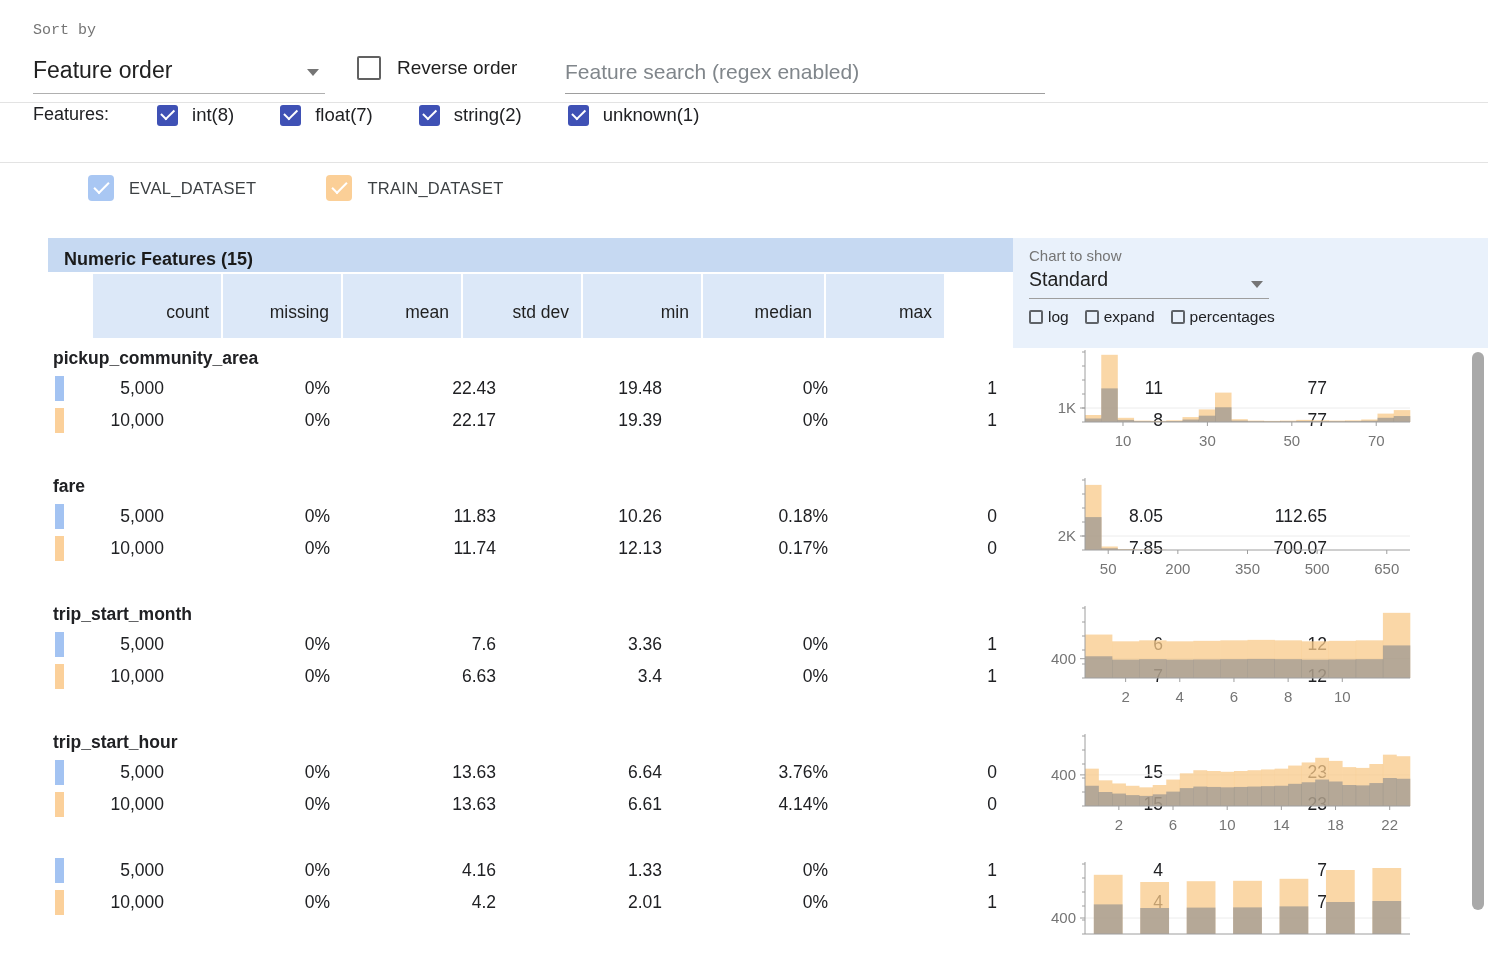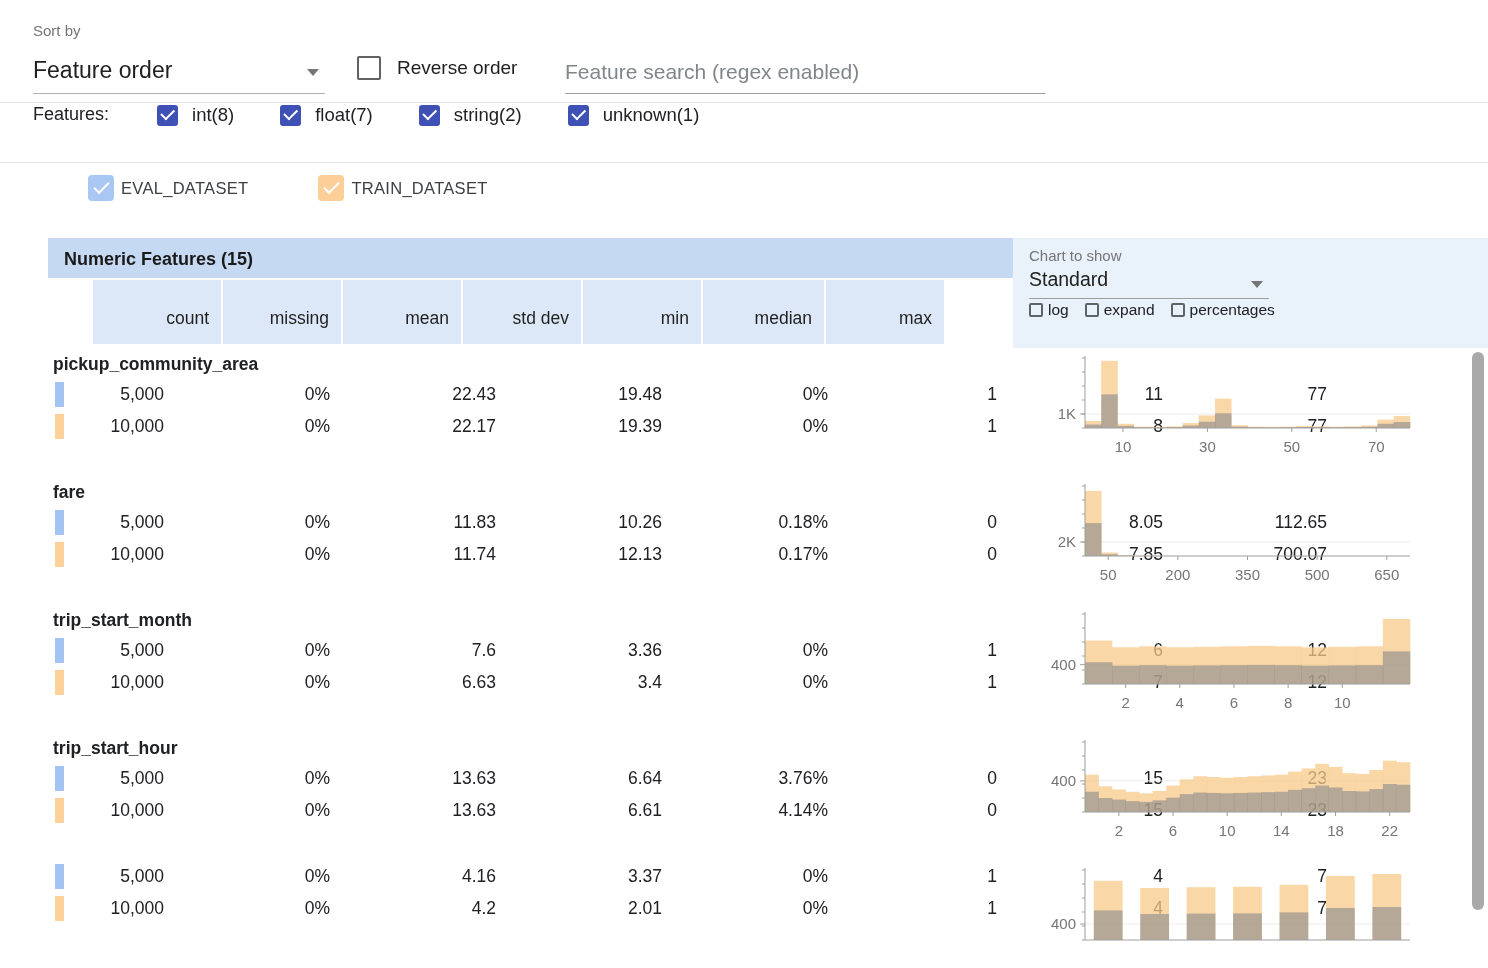--- a/index.html
+++ b/index.html
@@ -2,21 +2,21 @@
 <html><head>
 <meta charset="utf-8">
 <style>
   * { margin:0; padding:0; box-sizing:border-box; }
   html,body { background:#fff; }
   body { font-family:"Liberation Sans","DejaVu Sans",sans-serif; color:#202124; }
   .app { position:relative; width:1488px; height:968px; overflow:hidden; background:#fff; }
 
   
   .toolbar { position:absolute; left:0; top:0; width:1488px; height:103px; border-bottom:1px solid #e3e3e3; }
-  .sort-label { position:absolute; left:33px; top:22px; font-size:15px; color:#757575; }
+  .sort-label { position:absolute; left:33px; top:22px; font-size:15px; color:#757575;font-family:Liberation Mono, monospace; }
   .select { position:relative; border-bottom:1px solid #b0b0b0; cursor:pointer; }
   .sort-select { position:absolute; left:33px; top:48px; width:292px; height:46px; font-size:23px; line-height:44px; color:#212121; }
   .dd-arrow { position:absolute; right:6px; top:50%; margin-top:-2px; width:0; height:0;
               border-left:6px solid transparent; border-right:6px solid transparent; border-top:7px solid #757575; }
   .reverse { position:absolute; left:357px; top:56px; display:flex; align-items:center; cursor:pointer; }
   .reverse .rev-label { margin-left:16px; font-size:19px; color:#212121; }
   .search-input { position:absolute; left:565px; top:50px; width:480px; height:44px; border:none; outline:none;
                   border-bottom:1px solid #9e9e9e; font-size:21px; color:#202124; font-family:inherit; background:transparent; }
   .search-input::placeholder { color:#80868b; }
 
@@ -33,32 +33,32 @@
   
   .filter-row { position:absolute; left:0; top:104px; width:1488px; height:59px; border-bottom:1px solid #e3e3e3;
                 display:flex; align-items:flex-start; padding-left:33px; }
   .filters-label { font-size:18px; color:#202124; margin-right:48px; }
   .type-filter { display:flex; align-items:center; margin-right:46px; cursor:pointer; }
   .type-filter .tf-label { margin-left:14px; font-size:18.5px; color:#202124; }
 
   
   .dataset-row { position:absolute; left:88px; top:175px; display:flex; align-items:center; }
   .dataset-item { display:flex; align-items:center; margin-right:70px; cursor:pointer; }
-  .dataset-item .ds-label { margin-left:7px; font-size:16.5px; color:#3c4043; letter-spacing:0.3px; }
+  .dataset-item .ds-label { margin-left:15px; font-size:16.5px; color:#3c4043; letter-spacing:0.3px; }
 
   
   .table-area { position:absolute; left:48px; top:238px; width:1440px; }
-  .nf-band { width:965px; height:40px; background:#c6d9f2; font-size:18px; font-weight:bold; line-height:42px; padding-left:16px; color:#1a1a1a; }
+  .nf-band { width:965px; height:34px; background:#c6d9f2; font-size:18px; font-weight:bold; line-height:42px; padding-left:16px; color:#1a1a1a; }
   .col-heads { margin-top:2px; width:969px; display:grid; grid-template-columns:128px 118px 118px 118px 118px 121px 118px 116px; column-gap:2px; height:64px;padding-left:45px; }
   .col-head-cell { background:#dce8f8; display:flex; align-items:flex-end; justify-content:flex-end; padding:0 12px 15px 0; font-size:17.5px; color:#1f1f1f; }
 
   .chart-panel { position:absolute; left:965px; top:0; width:475px; height:110px; background:#e9f1fb; padding-left:16px; }
   .cts-label { margin-top:9px; font-size:15px; color:#757575; }
   .std-select { margin-top:4px; width:240px; font-size:19.5px; color:#212121; padding-bottom:7px; border-bottom:1px solid #9e9e9e; }
-  .toggles { margin-top:2px; display:flex; align-items:flex-start; }
+  .toggles { margin-top:9px; display:flex; align-items:flex-start; }
   .toggle-item { display:flex; align-items:center; margin-right:16px; cursor:pointer; }
   .toggle-item .tg-label { margin-left:5px; font-size:15.5px; color:#202124; }
 
   .feature-list { margin-top:4px; width:1440px; }
   .feature-block { position:relative; height:128px; }
   .f-name { font-size:17.5px; font-weight:bold; height:30px; line-height:32px; padding-left:5px; }
   .f-row { display:grid; grid-template-columns:128px 118px 118px 118px 118px 121px 118px 116px; column-gap:2px; height:32px;gap:48px; }
   .stat-cell { text-align:right; padding-right:12px; font-size:17.5px; line-height:32px; color:#202124; }
   .count-cell { position:relative; }
   .ds-marker { position:absolute; left:7px; top:4px; width:9px; height:25px; }
@@ -457,21 +457,21 @@
               <text x="295.52083333333337" y="98" text-anchor="middle" font-size="15" fill="#757575">18</text>
               <line x1="349.6875" y1="74" x2="349.6875" y2="78" stroke="#9e9e9e" stroke-width="1"></line>
               <text x="349.6875" y="98" text-anchor="middle" font-size="15" fill="#757575">22</text>
             </svg></div>
         </div>
         <div class="feature-block">
           <div class="f-row">
             <div class="stat-cell count-cell"><span class="ds-marker" style="background: rgb(163, 195, 242);"></span>5,000</div>
             <div class="stat-cell">0%</div>
             <div class="stat-cell">4.16</div>
-            <div class="stat-cell">3.37</div>
+            <div class="stat-cell">1.33</div>
             <div class="stat-cell">0%</div>
             <div class="stat-cell">1</div>
             <div class="stat-cell">4</div>
             <div class="stat-cell">7</div>
           </div>
           <div class="f-row">
             <div class="stat-cell count-cell"><span class="ds-marker" style="background: rgb(251, 208, 154);"></span>10,000</div>
             <div class="stat-cell">0%</div>
             <div class="stat-cell">4.2</div>
             <div class="stat-cell">2.01</div>

